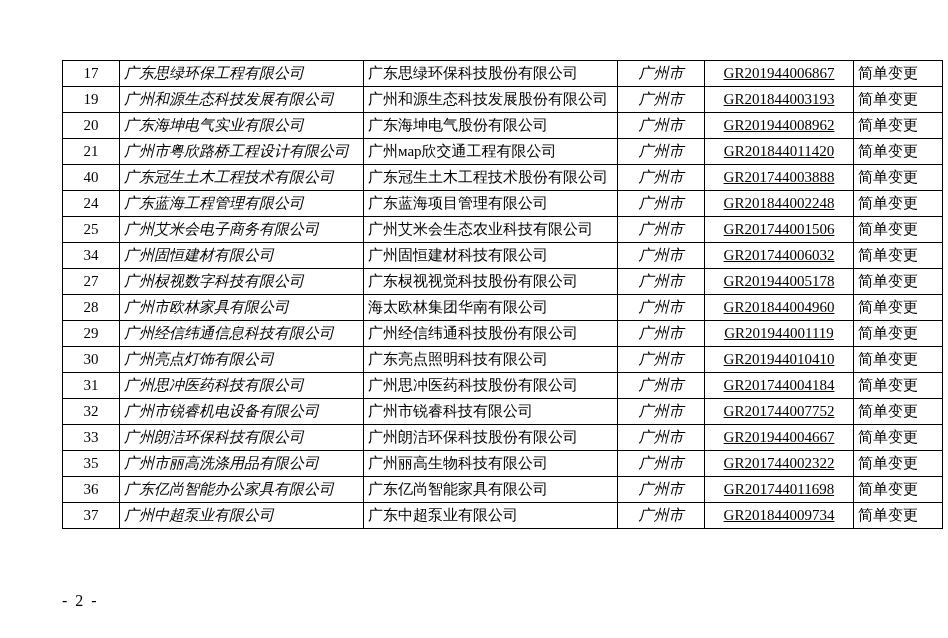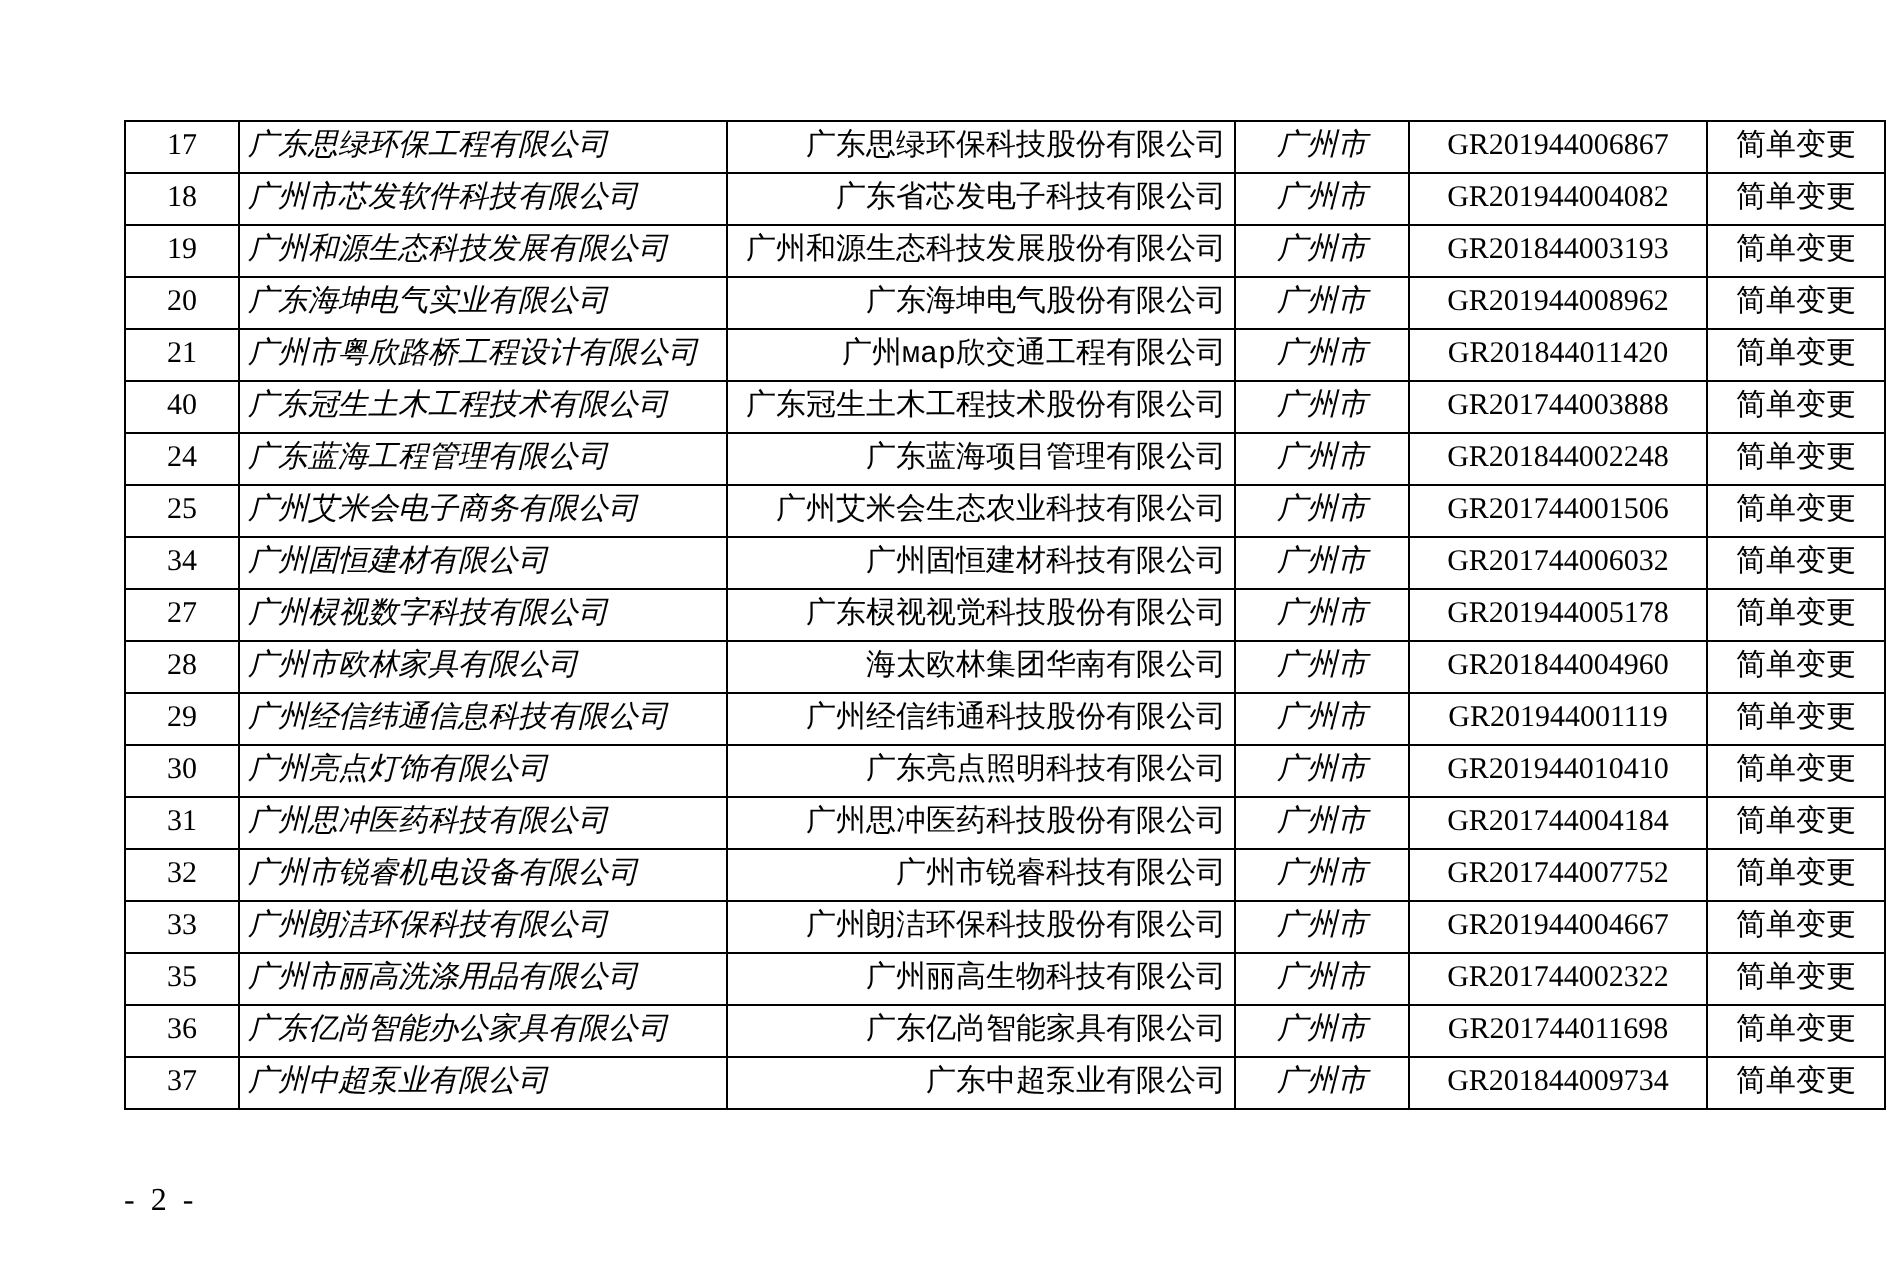--- a/index.html
+++ b/index.html
@@ -47,37 +47,37 @@
     text-align: center;
   }
   td.c-oldname {
     width: 235px;
     text-align: left;
     padding-left: 6px;
     font-style: italic;
   }
   td.c-newname {
     width: 245px;
-    text-align: right;
+    text-align: left;
     padding-left: 6px;
-    font-family: Liberation Mono, monospace;
   }
   td.c-city {
     width: 78px;
     text-align: center;
     font-style: italic;
   }
   td.c-code {
     width: 140px;
     text-align: center;
     font-family: "Liberation Serif", "DejaVu Serif", serif;
+    text-decoration: underline;
   }
   td.c-type {
     width: 80px;
-    text-align: center;
+    text-align: left;
   }
   .page-number {
     position: absolute;
     left: 62px;
     top: 592px;
     font-size: 16px;
     letter-spacing: 2px;
   }
 </style>
 </head>
@@ -90,28 +90,20 @@
       <tbody>
           <tr>
             <td class="c-index">17</td>
             <td class="c-oldname">广东思绿环保工程有限公司</td>
             <td class="c-newname">广东思绿环保科技股份有限公司</td>
             <td class="c-city">广州市</td>
             <td class="c-code">GR201944006867</td>
             <td class="c-type">简单变更</td>
           </tr>
           <tr>
-            <td class="c-index">18</td>
-            <td class="c-oldname">广州市芯发软件科技有限公司</td>
-            <td class="c-newname">广东省芯发电子科技有限公司</td>
-            <td class="c-city">广州市</td>
-            <td class="c-code">GR201944004082</td>
-            <td class="c-type">简单变更</td>
-          </tr>
-          <tr>
             <td class="c-index">19</td>
             <td class="c-oldname">广州和源生态科技发展有限公司</td>
             <td class="c-newname">广州和源生态科技发展股份有限公司</td>
             <td class="c-city">广州市</td>
             <td class="c-code">GR201844003193</td>
             <td class="c-type">简单变更</td>
           </tr>
           <tr>
             <td class="c-index">20</td>
             <td class="c-oldname">广东海坤电气实业有限公司</td>

